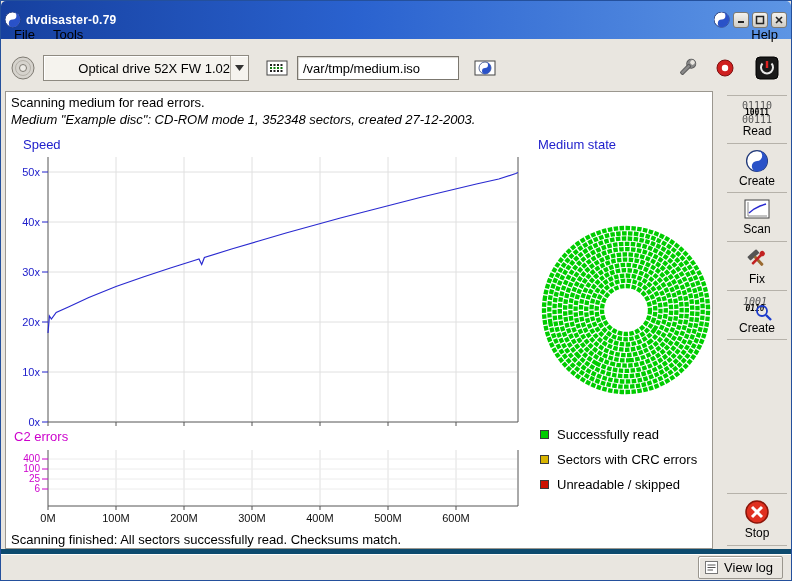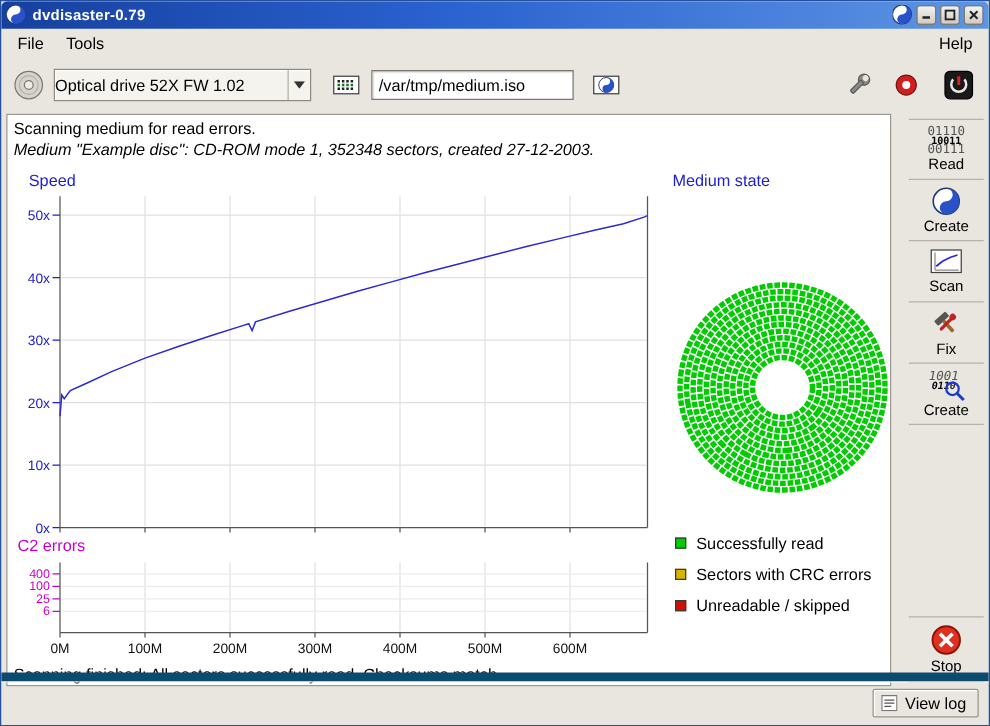--- a/index.html
+++ b/index.html
@@ -1,21 +1,21 @@
 <!DOCTYPE html>
 <html><head>
 <meta charset="utf-8">
 <style>
   * { box-sizing: border-box; margin: 0; padding: 0; }
   body { margin: 0; background: #555; font-family: "Liberation Sans", sans-serif; }
   .window { position: relative; width: 792px; height: 581px; background: #e9e6e0;
             border: 1px solid #24509c; overflow: hidden; }
 
   
-  .titlebar { position: absolute; left: 0; top: 0; right: 0; height: 22px;
+  .titlebar { position: absolute; left: 0; top: 0; right: 0; height: 38px;
               background: linear-gradient(90deg, #16409f 0%, #2a62cf 45%, #5d95e4 100%);
               border-radius: 5px 5px 0 0; display: flex; align-items: center; padding: 0 4px; gap: 5px; }
   .tb-title { color: #fff; font-weight: bold; font-size: 12px; flex: 1; letter-spacing: .2px; }
   .tbb { width: 16px; height: 16px; border: 1px solid #7d7a72; border-radius: 3px;
          background: linear-gradient(#f4f2ee, #cfccc4); display: inline-flex;
          align-items: center; justify-content: center; padding: 0; cursor: pointer; }
   .tb-right { display: flex; align-items: center; gap: 3px; }
 
   
   .menubar { position: absolute; left: 0; top: 22px; right: 0; height: 22px;
@@ -24,21 +24,21 @@
   .menu-right { margin-left: auto; }
 
   
   .toolbar { position: absolute; left: 0; top: 44px; right: 0; height: 46px;
              display: flex; align-items: center; padding: 0 6px; }
   .tool-btn { background: transparent; border: 1px solid transparent; width: 32px; height: 34px;
               display: inline-flex; align-items: center; justify-content: center; cursor: pointer; }
   .combo { height: 26px; width: 206px; margin-left: 4px; background: #f5f3ee;
            border: 1px solid #8e8a81; box-shadow: inset 1px 1px 0 #fff;
            display: flex; align-items: center; font-size: 13px; cursor: pointer; }
-  .combo-text { flex: 1; padding-left: 0; }
+  .combo-text { flex: 1; padding-left: 24px; text-align: right; }
   .combo-arrow { width: 18px; height: 100%; border-left: 1px solid #b3afa6;
                  display: flex; align-items: center; justify-content: center; }
   .tool-input { height: 24px; width: 162px; margin-left: 4px; border: 1px solid #7b776f;
                 box-shadow: inset 1px 1px 1px #d6d3cc; background: #fff;
                 font: 13px "Liberation Sans", sans-serif; padding: 0 5px; }
   .tool-spacer { flex: 1; }
 
   
   .content { position: absolute; left: 4px; top: 90px; width: 708px; height: 458px;
              background: #fff; border: 1px solid #9b978f; }
@@ -63,22 +63,22 @@
   .first-side { border-top: 1px solid #b6b2aa; }
   .side-label { font-size: 12px; margin-top: 1px; color: #000; }
   .bits { font-family: "DejaVu Sans Mono", monospace; text-align: center; line-height: 7px; }
   .bits .b1 { font-size: 10px; color: #555; display: block; }
   .bits .b2 { font-size: 8px; color: #000; font-weight: bold; display: block; }
   .verify-icon { position: relative; width: 28px; height: 24px; }
   .verify-icon .bits { position: absolute; left: 0; top: 2px; font-style: italic; }
   .verify-icon svg { position: absolute; right: -2px; bottom: -2px; }
 
   
-  .footer { position: absolute; left: 0; right: 0; bottom: 0; height: 42px;
-            border-top: 7px solid #0c4a6e; box-shadow: inset 0 1px 0 #fdfcfa;
+  .footer { position: absolute; left: 0; right: 0; bottom: 0; height: 31px;
+            border-top: 5px solid #0c4a6e; box-shadow: inset 0 1px 0 #fdfcfa;
             display: flex; align-items: center; }
   .viewlog { margin-left: auto; margin-right: 8px; height: 23px; padding: 0 9px 0 6px;
              display: inline-flex; align-items: center; gap: 6px; font-size: 13px;
              background: #e9e6e0; border: 1px solid #9a968e; border-radius: 2px;
              box-shadow: inset 1px 1px 0 #fff; cursor: pointer; }
 </style>
 </head>
 <body>
 
 <svg width="0" height="0" style="position:absolute">

